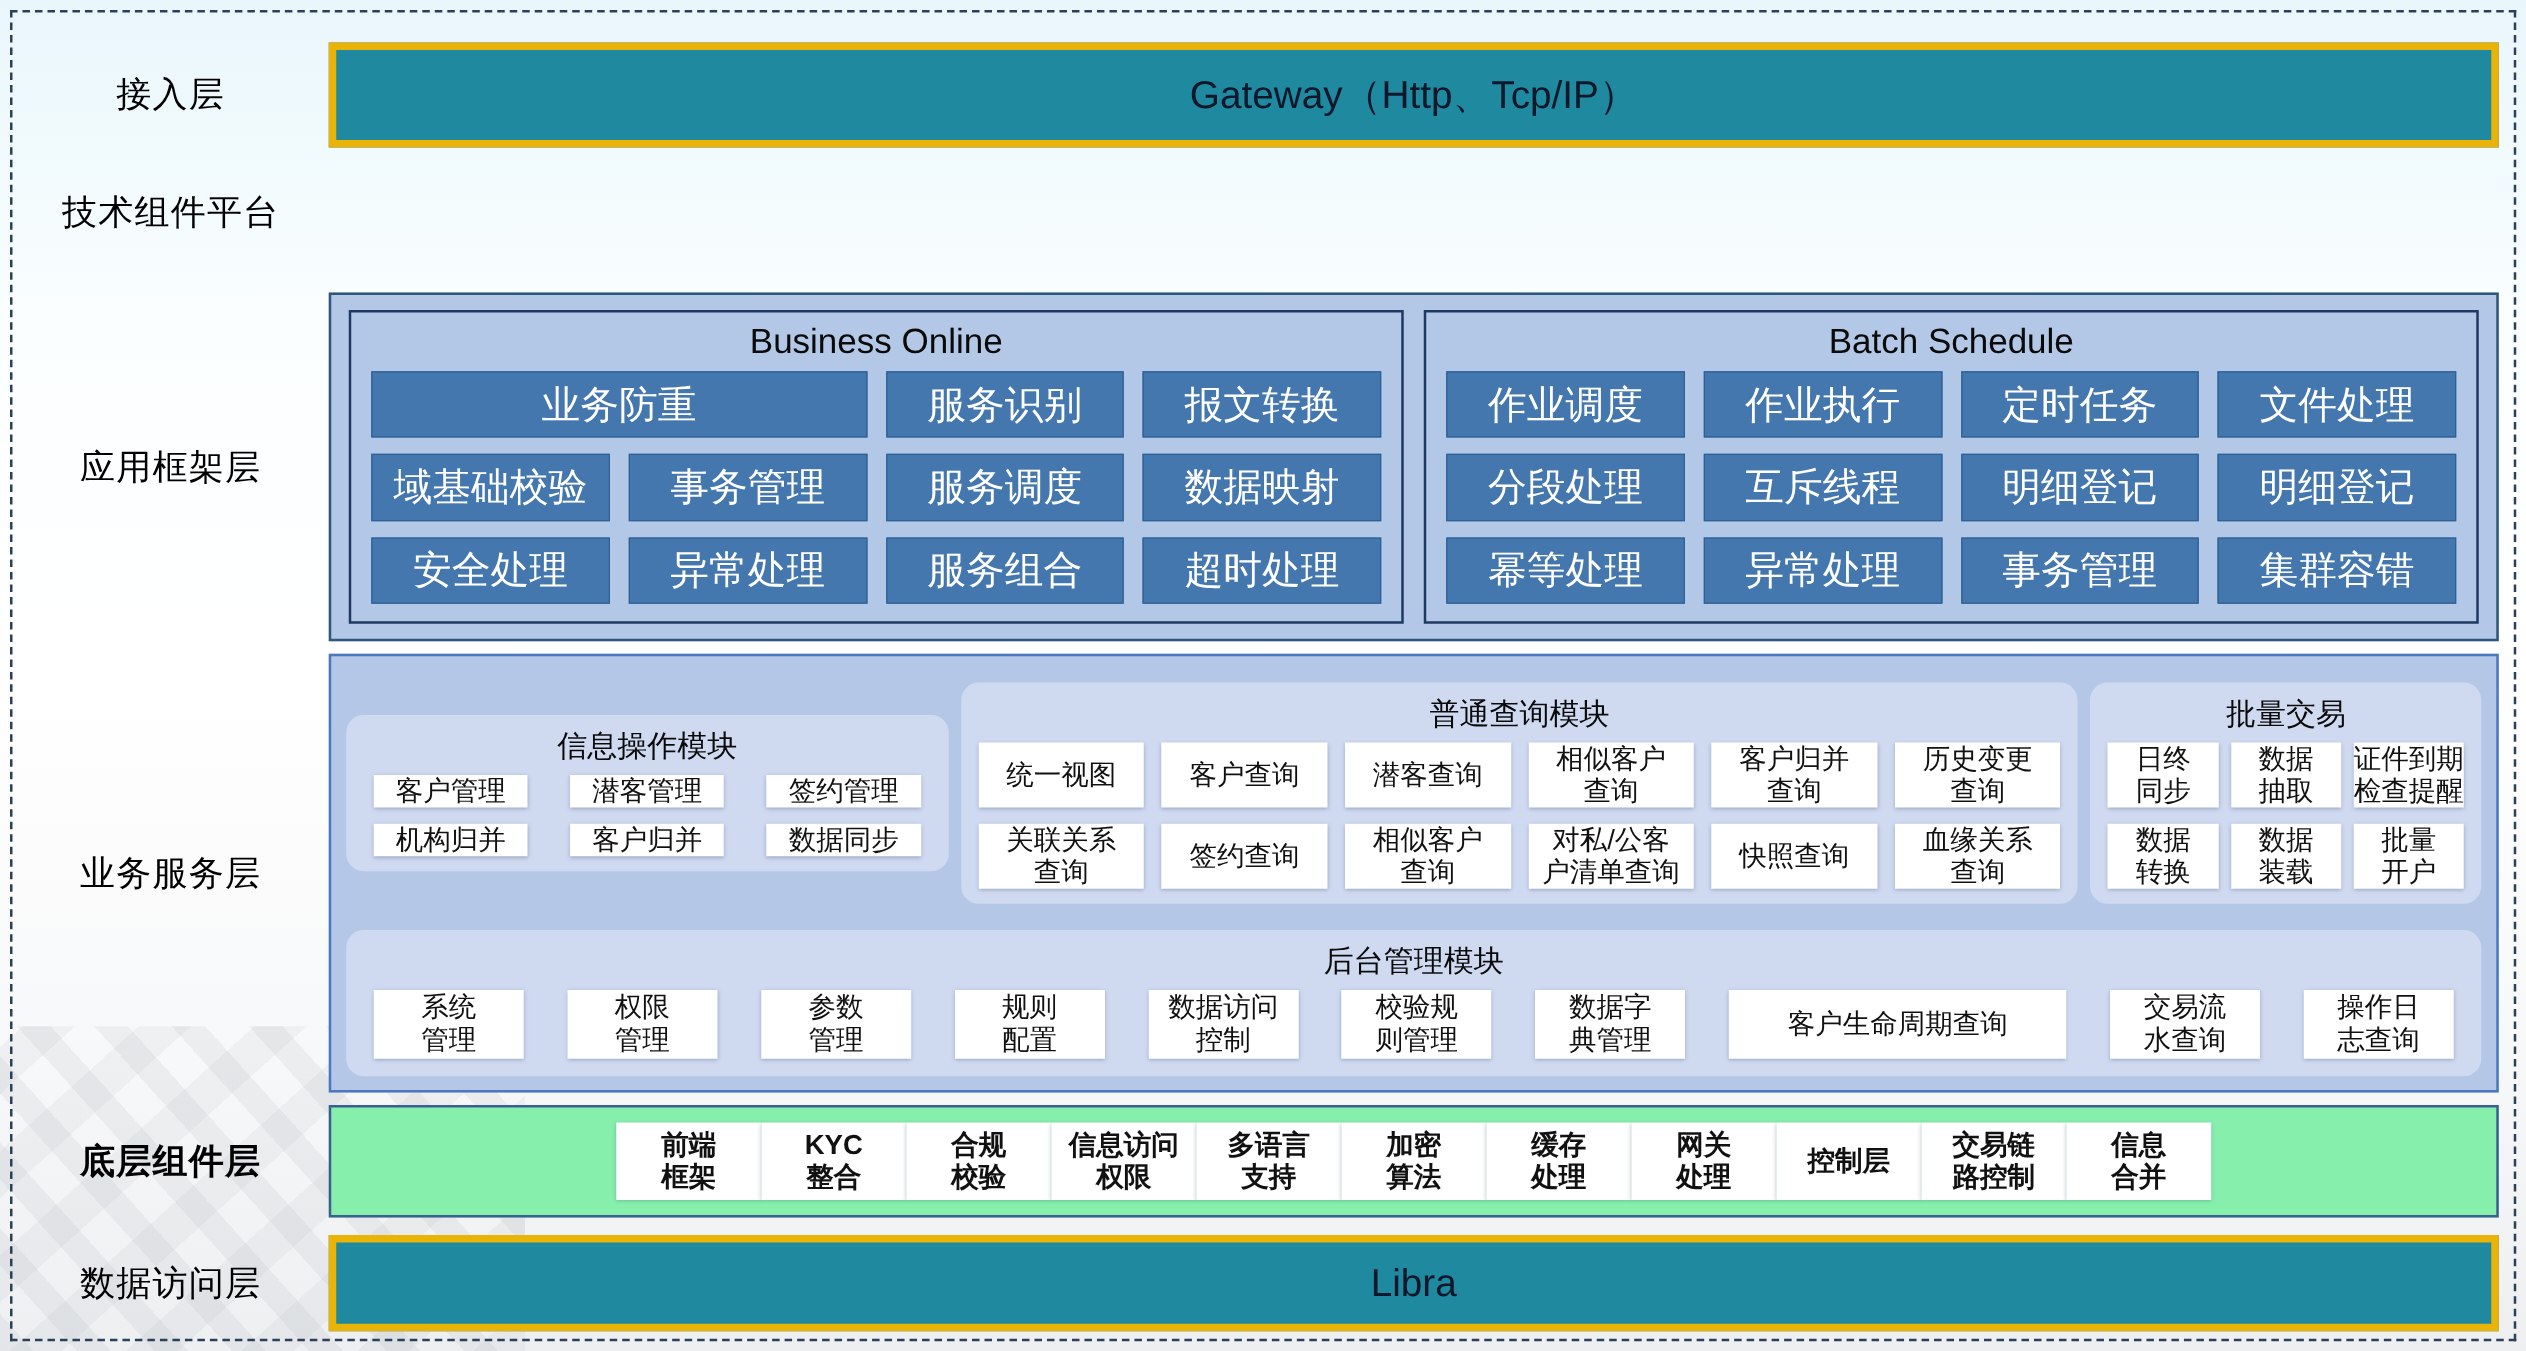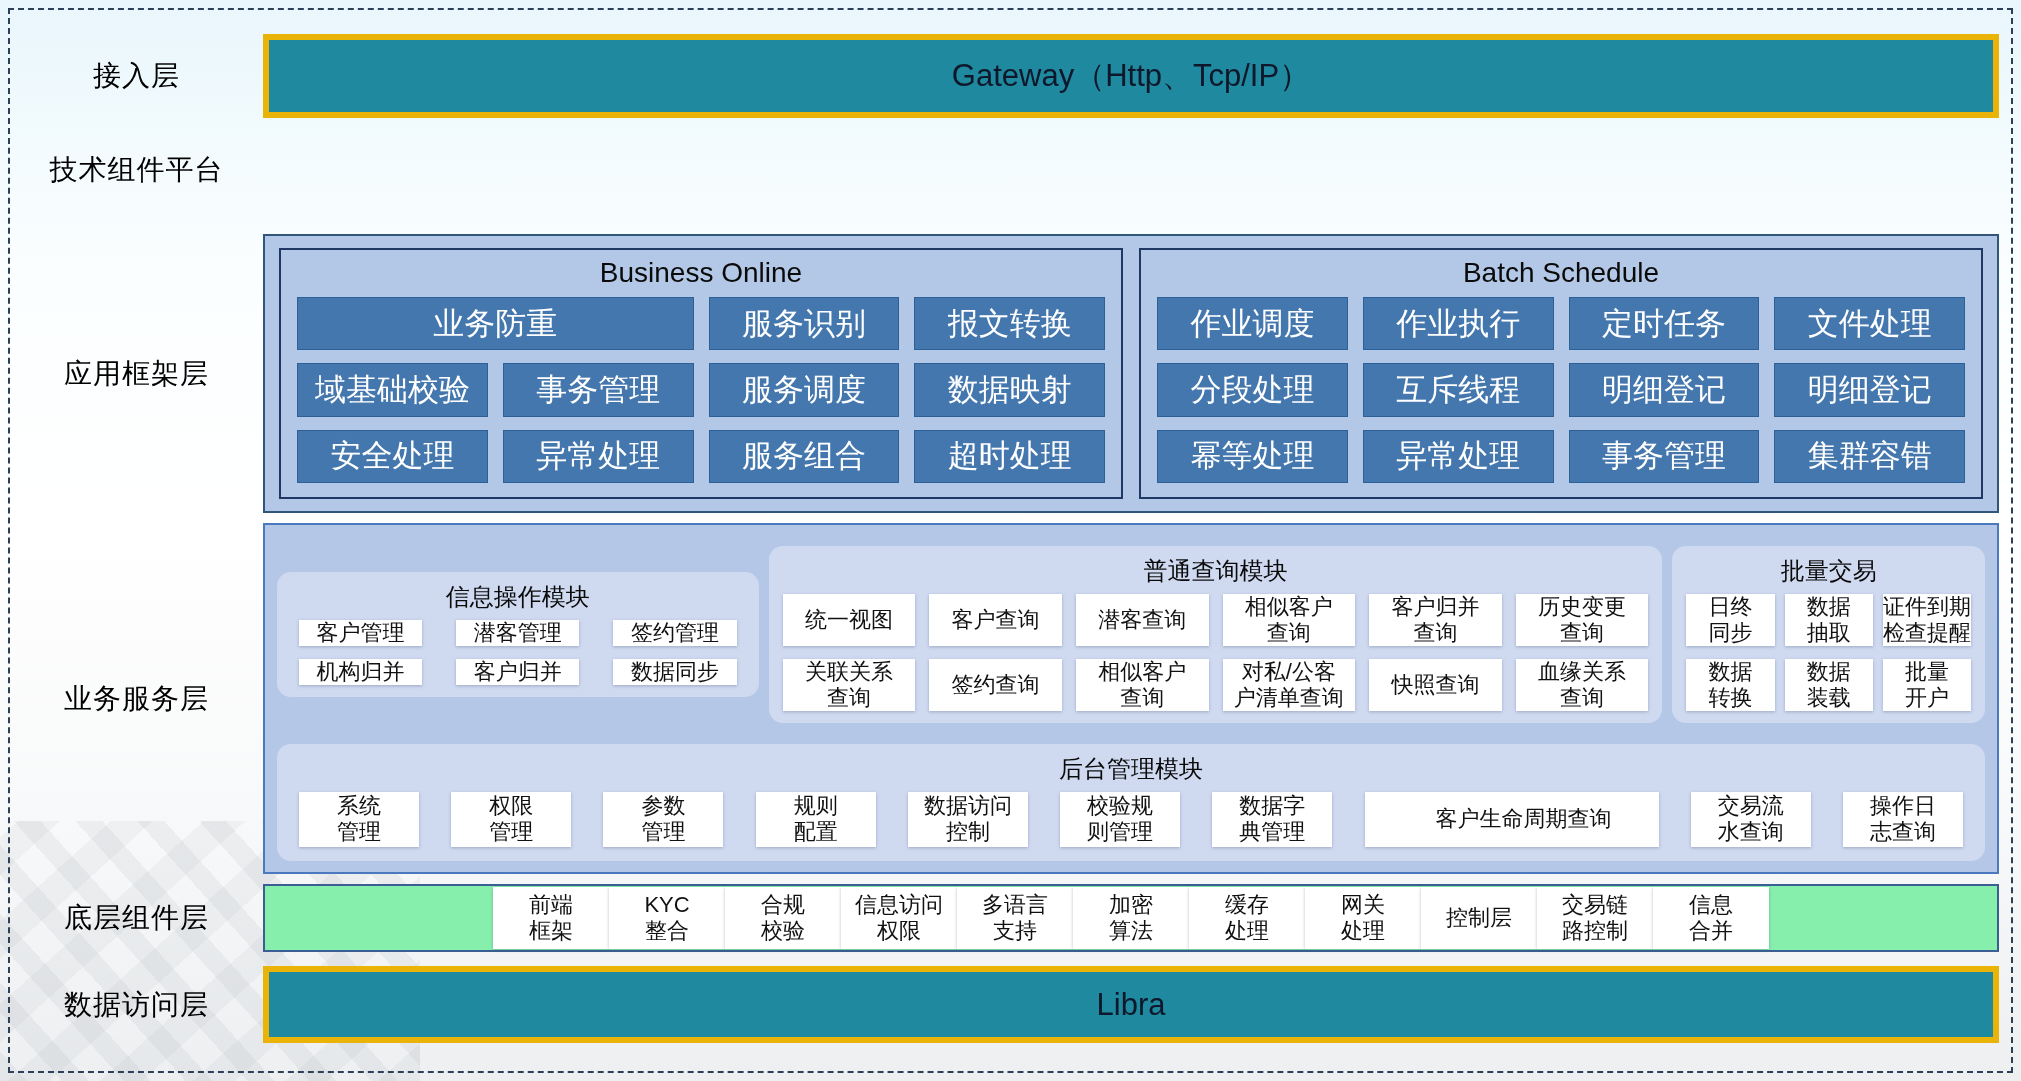--- a/index.html
+++ b/index.html
@@ -23,21 +23,21 @@
   .row-label{
     width:253px;flex:0 0 253px;display:flex;align-items:center;justify-content:center;
     font-size:28px;color:#000;letter-spacing:1px;
   }
   .row-content{flex:1;margin-right:12px;position:relative;}
 
   .row-access{margin-top:24px;height:84px;}
   .row-tech{margin-top:10px;height:84px;}
   .row-framework{margin-top:22px;height:279px;}
   .row-services{margin-top:10px;height:351px;}
-  .row-base{margin-top:10px;height:68px;}
+  .row-base{margin-top:10px;height:90px;font-weight:bold;}
   .row-libra{margin-top:14px;height:77px;}
 
   .teal-bar{
     height:100%;box-sizing:border-box;background:#1f89a0;border:6px solid #eab308;
     color:#0f172a;display:flex;align-items:center;justify-content:center;font-size:31px;
   }
 
   .tech-box{
     height:100%;box-sizing:border-box;background:#b0c9e2;border:2px solid #2e5379;
     display:grid;grid-template-columns:repeat(4,1fr);align-items:center;justify-items:center;
@@ -78,21 +78,21 @@
   .p-trade{flex:0 0 18.3%;}
   .p-trade .panel-grid{grid-template-columns:repeat(3,1fr);gap:13px 10px;}
   .chip{
     background:#ffffff;box-shadow:0 1px 3px rgba(60,80,110,.35);
     display:flex;align-items:center;justify-content:center;text-align:center;
     font-size:22px;line-height:1.18;color:#111;white-space:pre-line;min-width:0;
   }
   .panel-admin{flex:1;}
   .admin-row{flex:1;display:flex;justify-content:space-between;align-items:stretch;padding:0 8px 2px;}
   .admin-chip{flex:0 0 120px;}
-  .admin-chip.wide{flex:0 0 270px;padding-left:24px;}
+  .admin-chip.wide{flex:0 0 270px;}
 
   .base-box{
     height:100%;box-sizing:border-box;background:#86efac;border:2px solid #3b5f94;
     display:flex;justify-content:center;align-items:center;padding:0 8px;
   }
   .base-chip{width:116px;height:62px;}
 </style>
 </head>
 <body>
 

